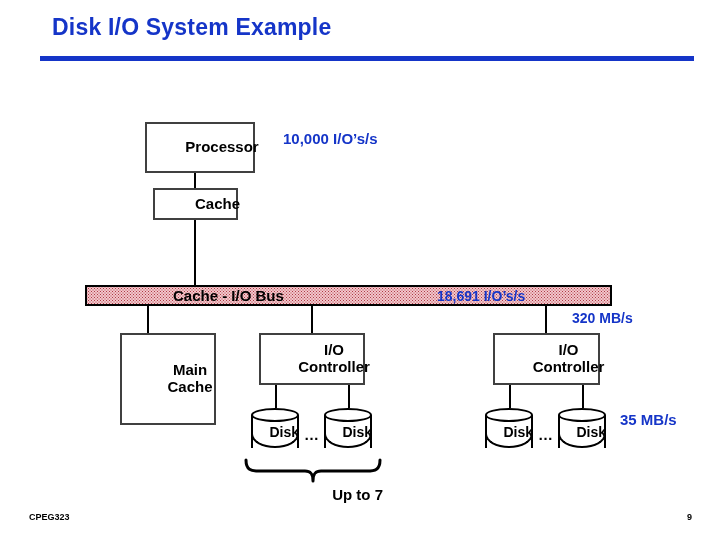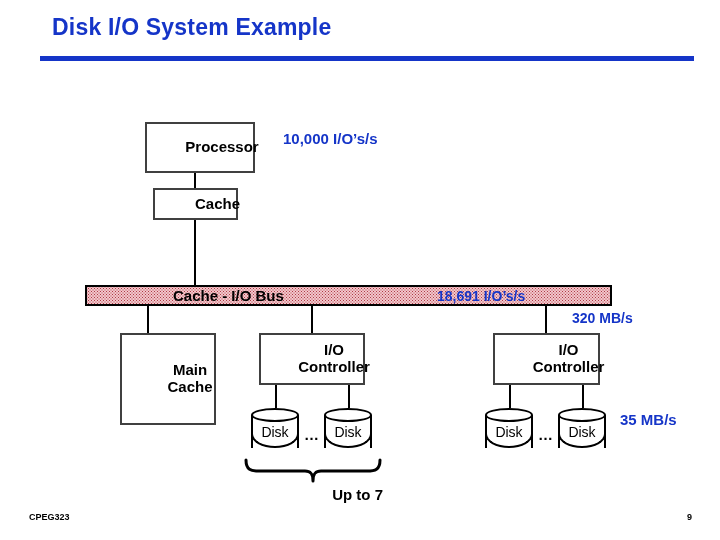--- a/index.html
+++ b/index.html
@@ -146,23 +146,23 @@
     width: 48px; height: 14px;
     box-sizing: border-box;
     border: 2px solid #000;
     border-radius: 50%;
     background: #ffffff;
   }
   .disk .disk-text {
     position: absolute;
     left: 0; top: 14px;
     width: 48px;
-    text-align: center;
+    text-align: right;
     font-size: 14px;
-    font-weight: normal;
+    font-weight: bold;
     color: #000;
     line-height: 20px;
   }
   .ellipsis {
     position: absolute;
     font-size: 15px;
     font-weight: bold;
     color: #000;
   }
 

